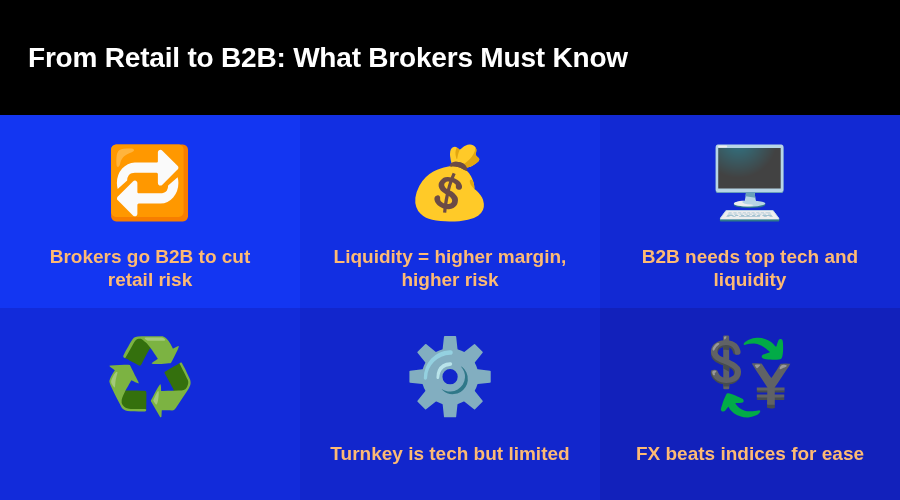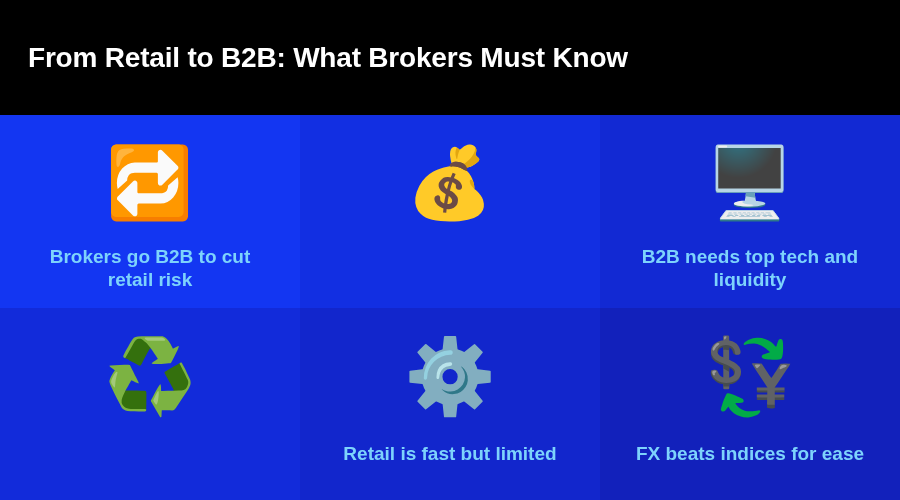--- a/index.html
+++ b/index.html
@@ -79,21 +79,21 @@
     font-family: "DejaVu Sans", sans-serif;
     text-align: center;
     user-select: none;
   }
   .tile.r1 .tile-icon {
     font-size: 74px;
   }
   .tile-caption {
     margin: 0;
     padding: 0 6px;
-    color: #7dd3fc;
+    color: #fdba74;
     font-family: "Liberation Sans", sans-serif;
     font-size: 19px;
     font-weight: 700;
     line-height: 1.22;
     text-align: center;
     max-width: 266px;
   }
   .tile.r0 .tile-caption { margin-top: 16px; }
   .tile.r1 .tile-caption { margin-top: 20px; }
 </style>
@@ -108,34 +108,35 @@
 
   <div class="grid">
 
     <div class="tile r0 c0" style="background: rgb(19, 54, 242);">
       <span class="tile-icon">🔁</span>
       <p class="tile-caption">Brokers go B2B to cut retail risk</p>
     </div>
 
     <div class="tile r0 c1" style="background: rgb(18, 47, 226);">
       <span class="tile-icon">💰</span>
+      <p class="tile-caption">Liquidity = higher margin, higher risk</p>
     </div>
 
     <div class="tile r0 c2" style="background: rgb(18, 41, 211);">
       <span class="tile-icon">🖥️</span>
       <p class="tile-caption">B2B needs top tech and liquidity</p>
     </div>
 
     <div class="tile r1 c0" style="background: rgb(18, 43, 218);">
       <span class="tile-icon">♻️</span>
     </div>
 
     <div class="tile r1 c1" style="background: rgb(18, 38, 204);">
       <span class="tile-icon">⚙️</span>
-      <p class="tile-caption">Retail is fast but limited</p>
+      <p class="tile-caption">Turnkey is tech but limited</p>
     </div>
 
     <div class="tile r1 c2" style="background: rgb(18, 33, 187);">
       <span class="tile-icon">💱</span>
       <p class="tile-caption">FX beats indices for ease</p>
     </div>
 
   </div>
 </div>
 

